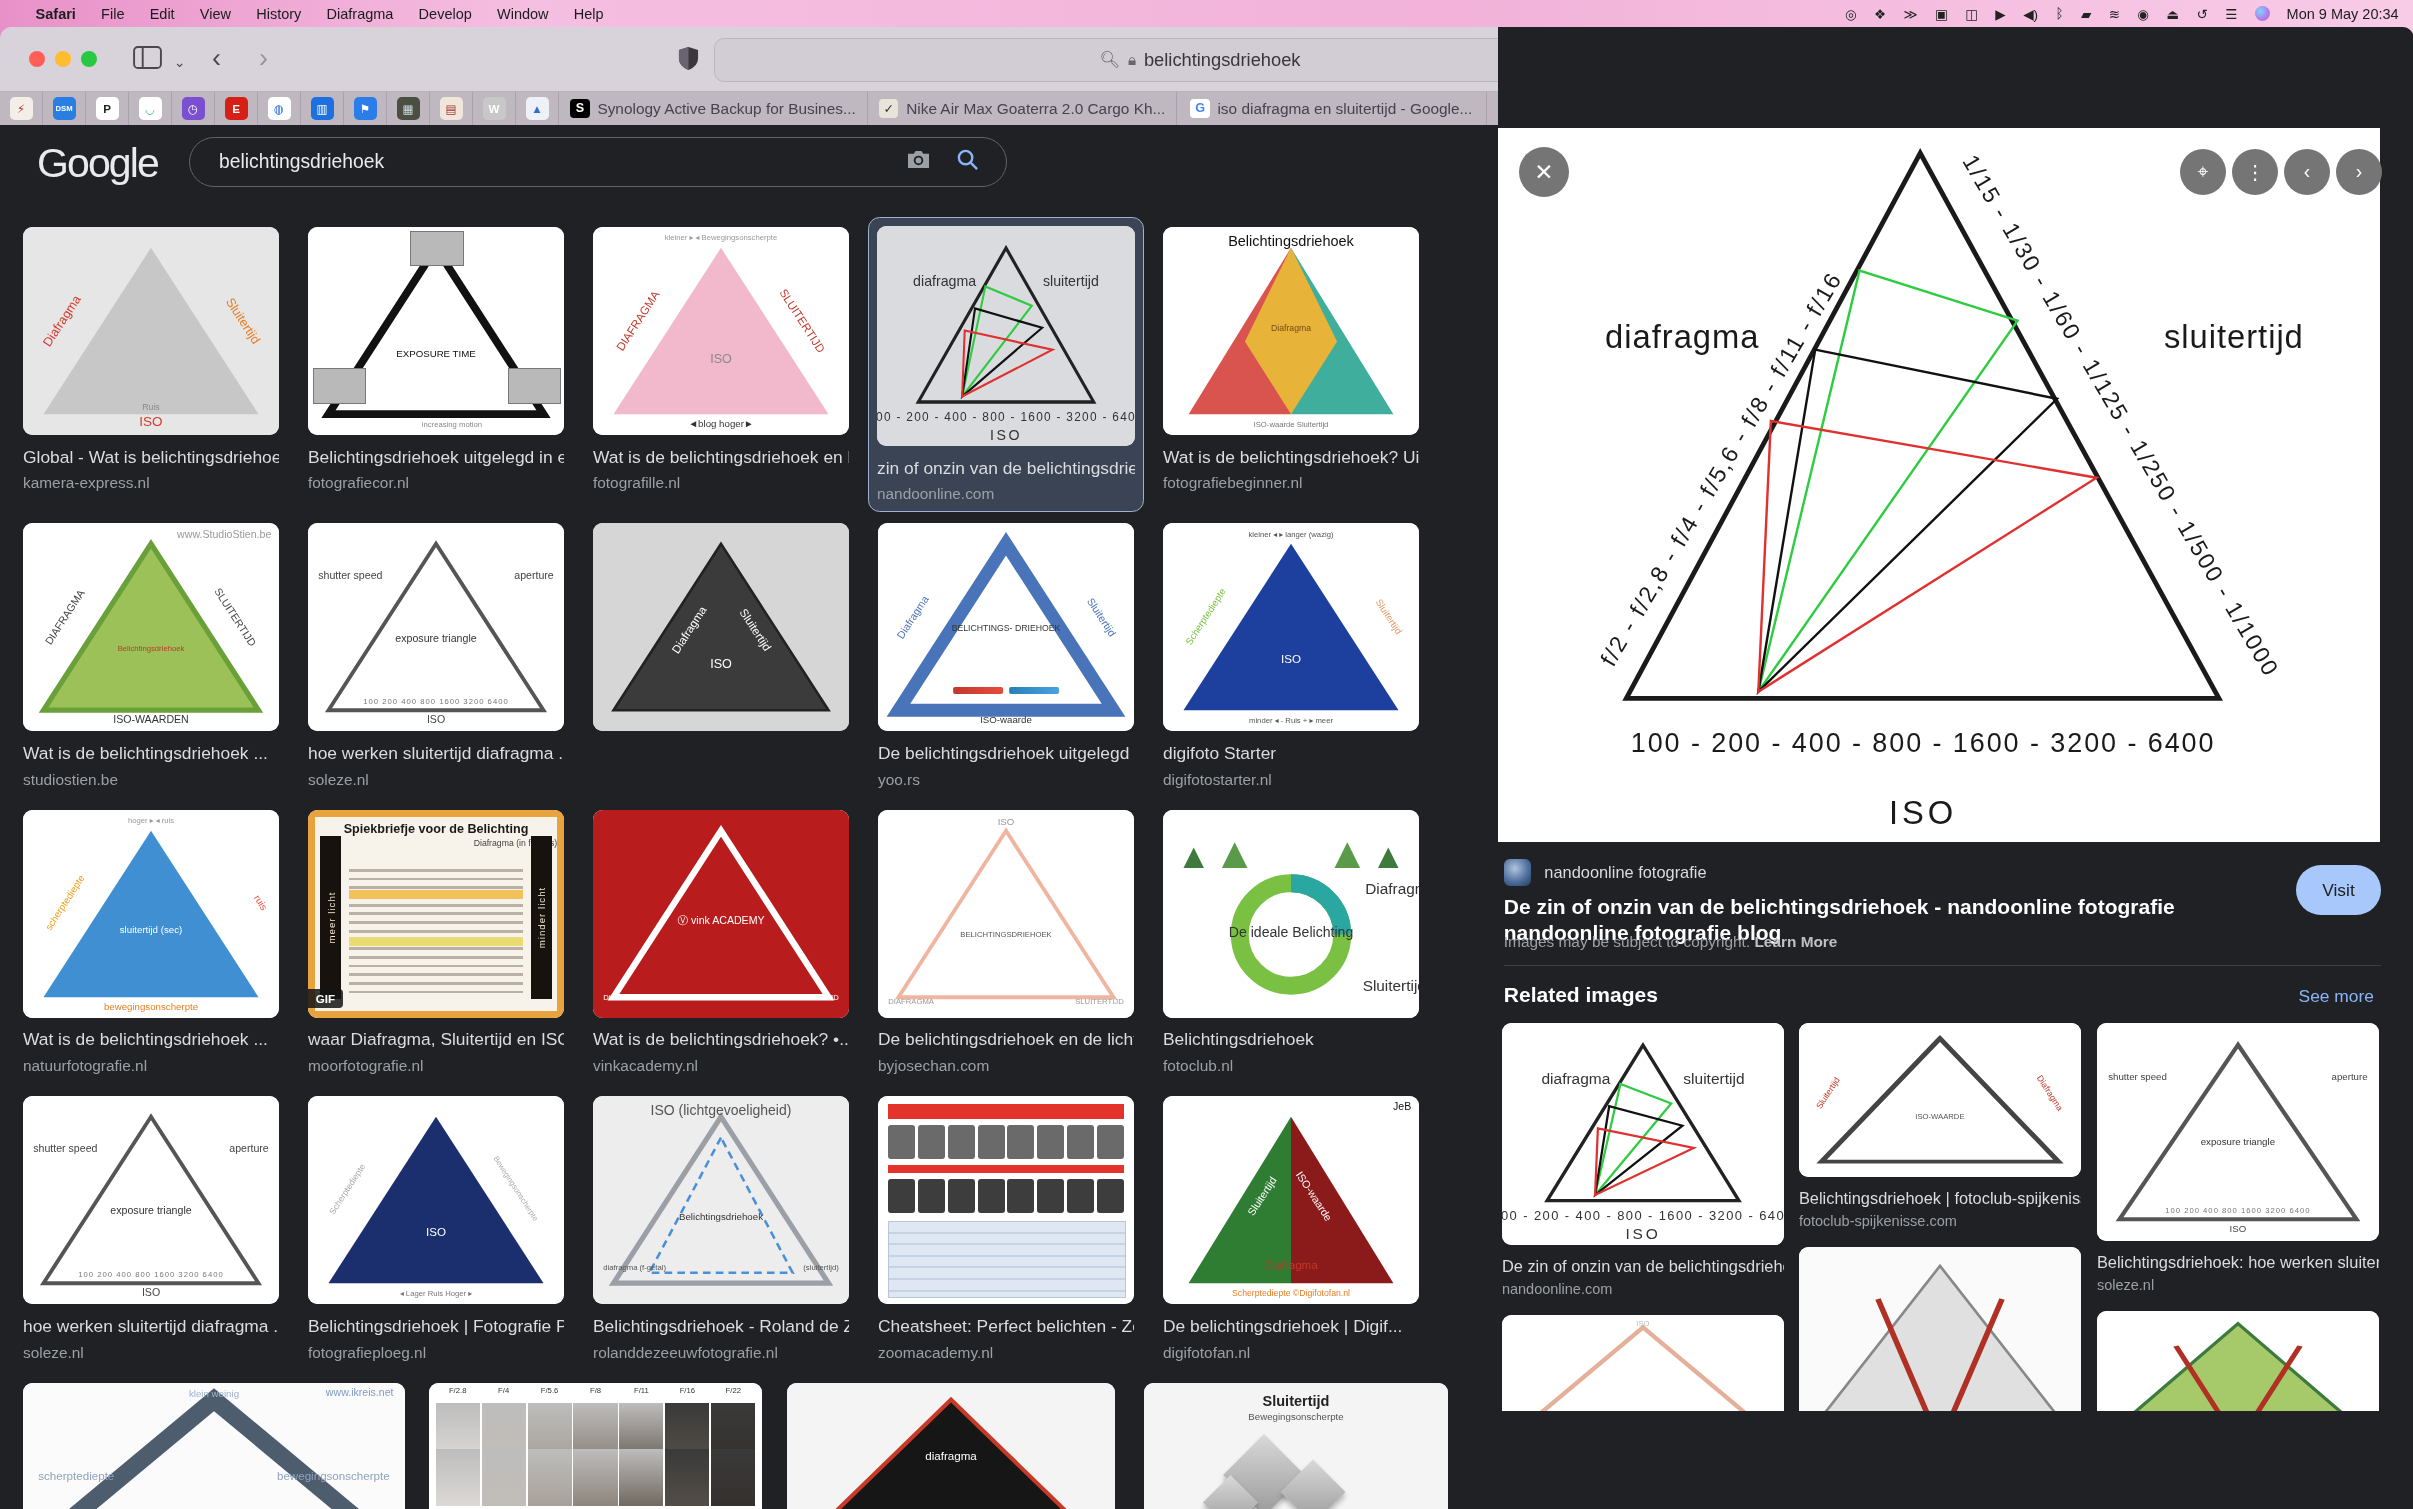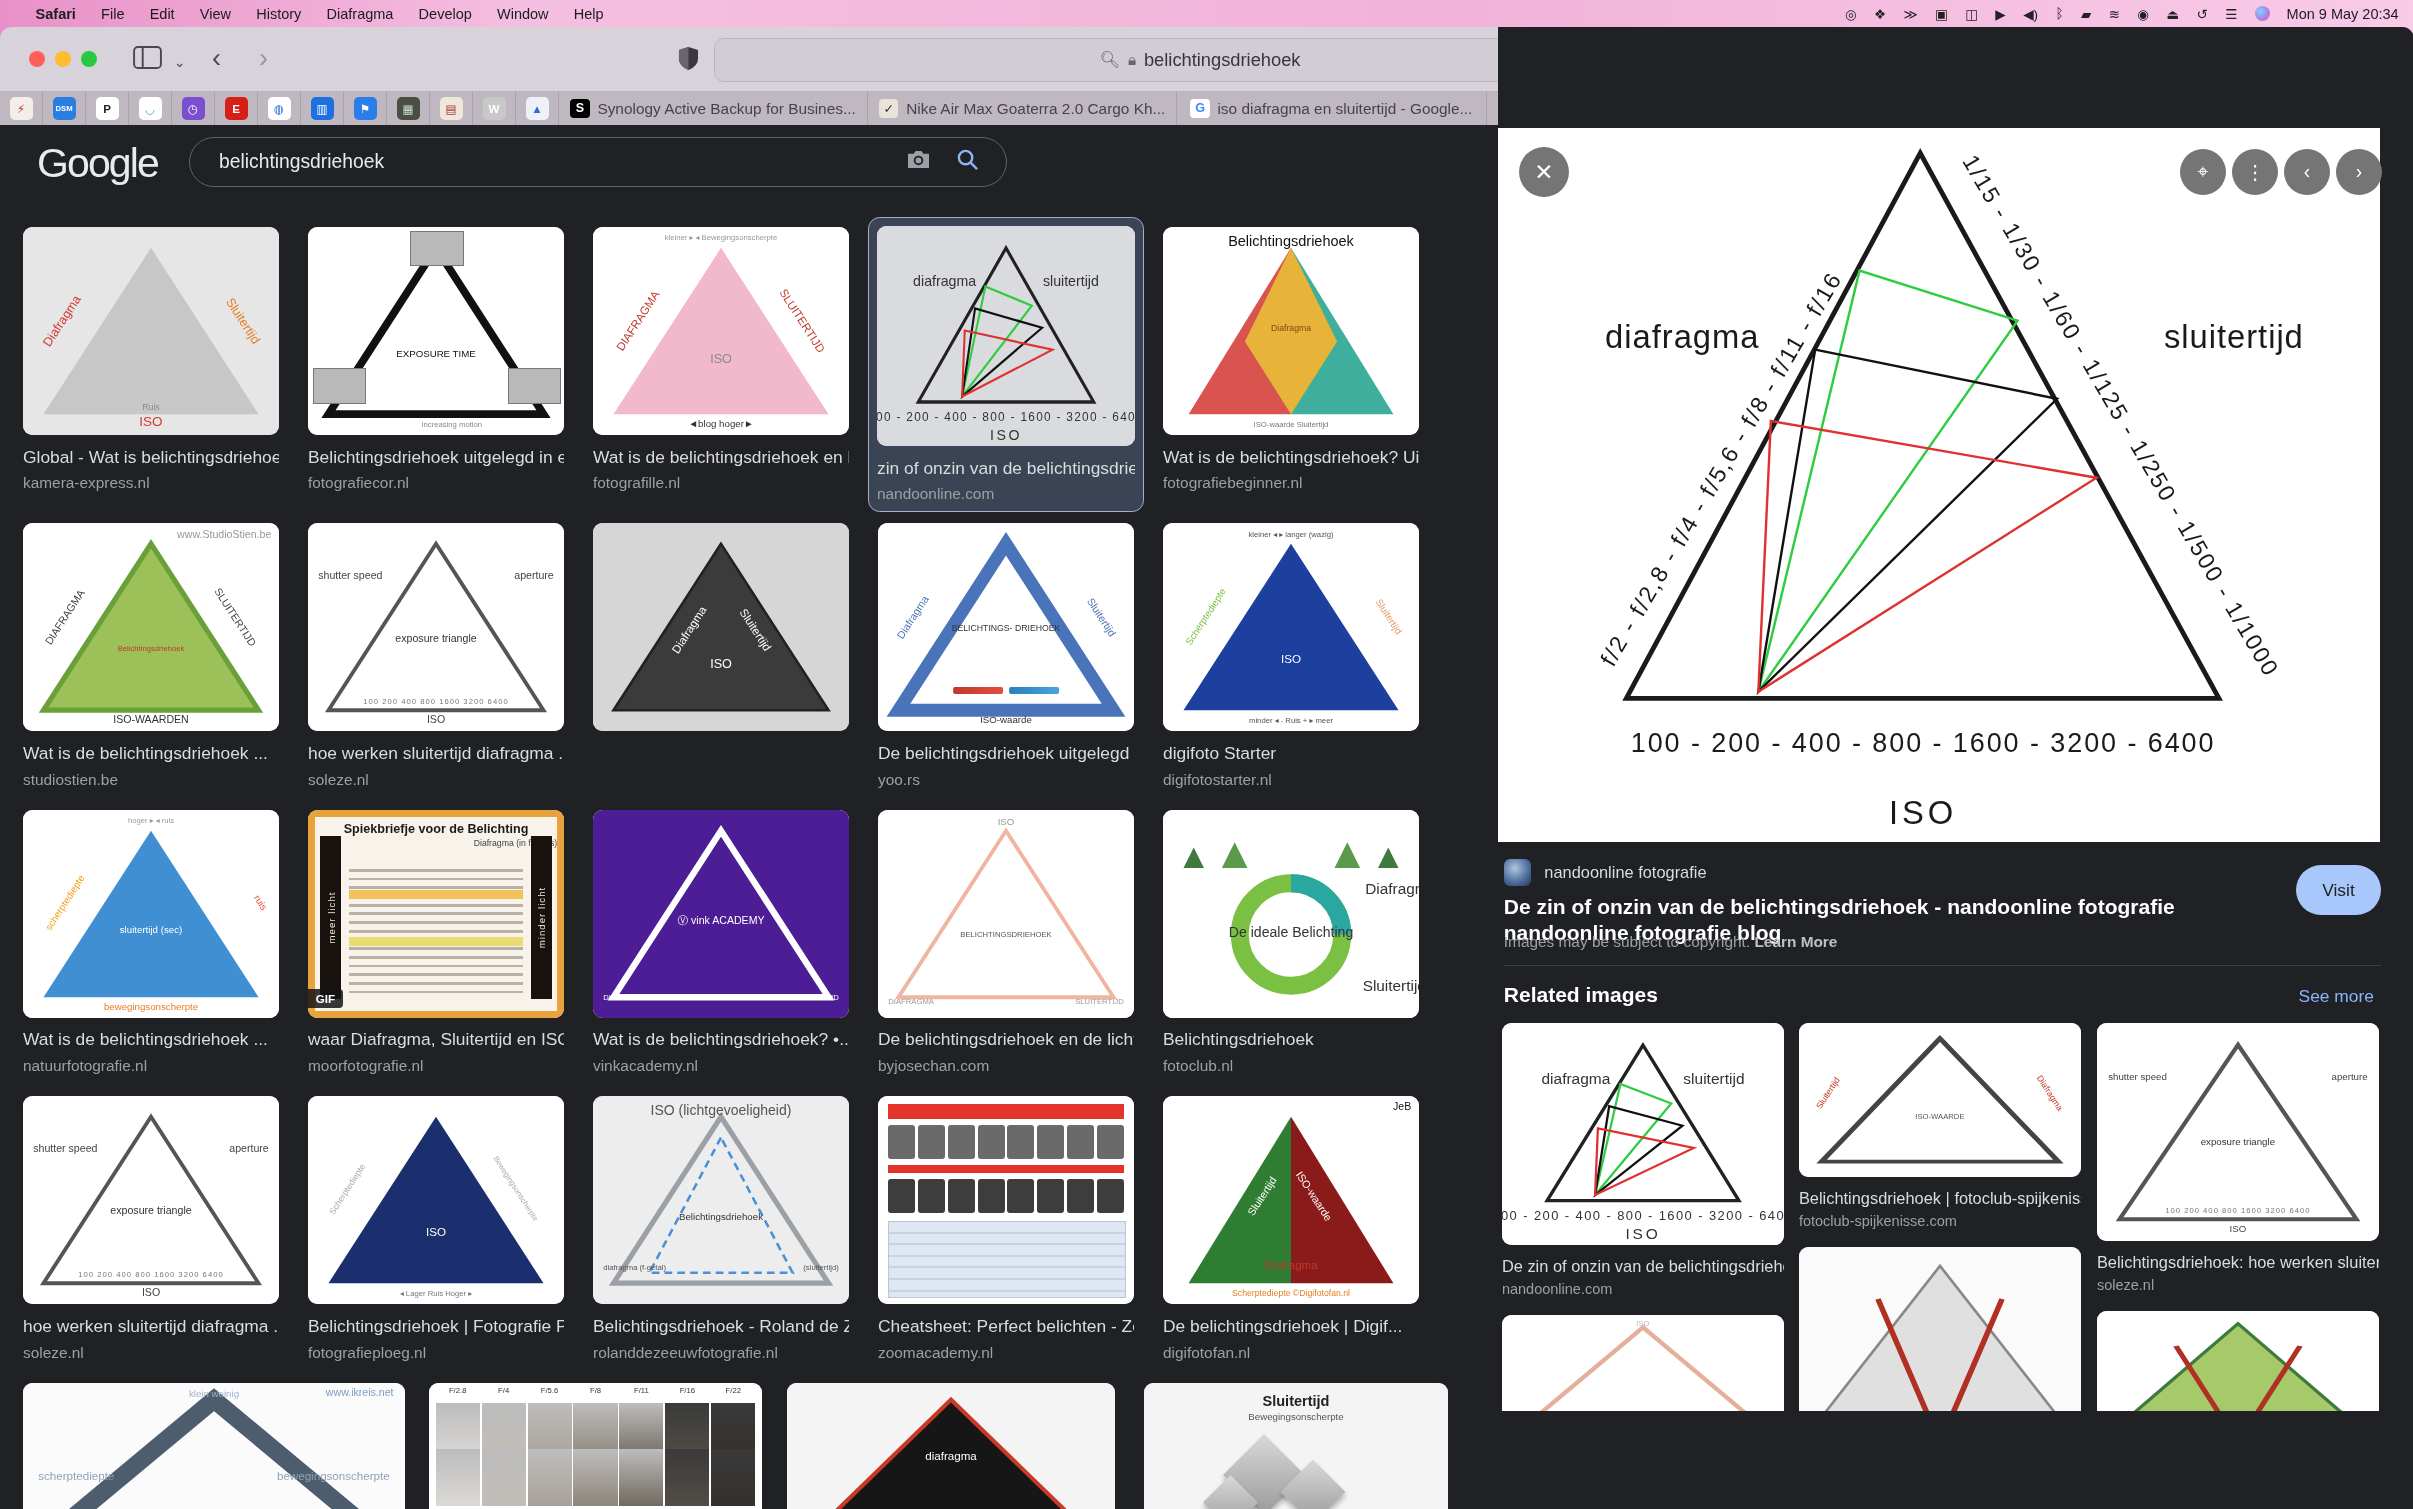--- a/index.html
+++ b/index.html
@@ -526,21 +526,21 @@
                 </div>
                 <span class="gifbadge">GIF</span>
               </div>
               <figcaption class="cap">
                 <div class="t-title">waar Diafragma, Sluitertijd en ISO ...</div>
                 <div class="t-domain">moorfotografie.nl</div>
               </figcaption>
             </figure>
             <figure class="tile">
               <div class="thumb">
-                <div class="art" style="background: #4c1d95;">
+                <div class="art" style="background: #b91c1c;">
                   <svg viewBox="0 0 100 80" preserveAspectRatio="none">
                     <polygon points="50,8 8,72 92,72" fill="none" stroke="#ffffff" stroke-width="2.5"></polygon>
                   </svg>
                   <span class="al al-center" style="color: rgb(255, 255, 255); font-size: 10.6px; top: 50%;">Ⓥ vink ACADEMY</span>
                   <span class="al " style="color: rgb(255, 255, 255); font-size: 7.7px; left: 4%; top: 88%;">DIAFRAGMA</span>
                   <span class="al " style="color: rgb(255, 255, 255); font-size: 7.7px; right: 4%; top: 88%;">SLUITERTIJD</span>
                 </div>
               </div>
               <figcaption class="cap">
                 <div class="t-title">Wat is de belichtingsdriehoek? •...</div>

